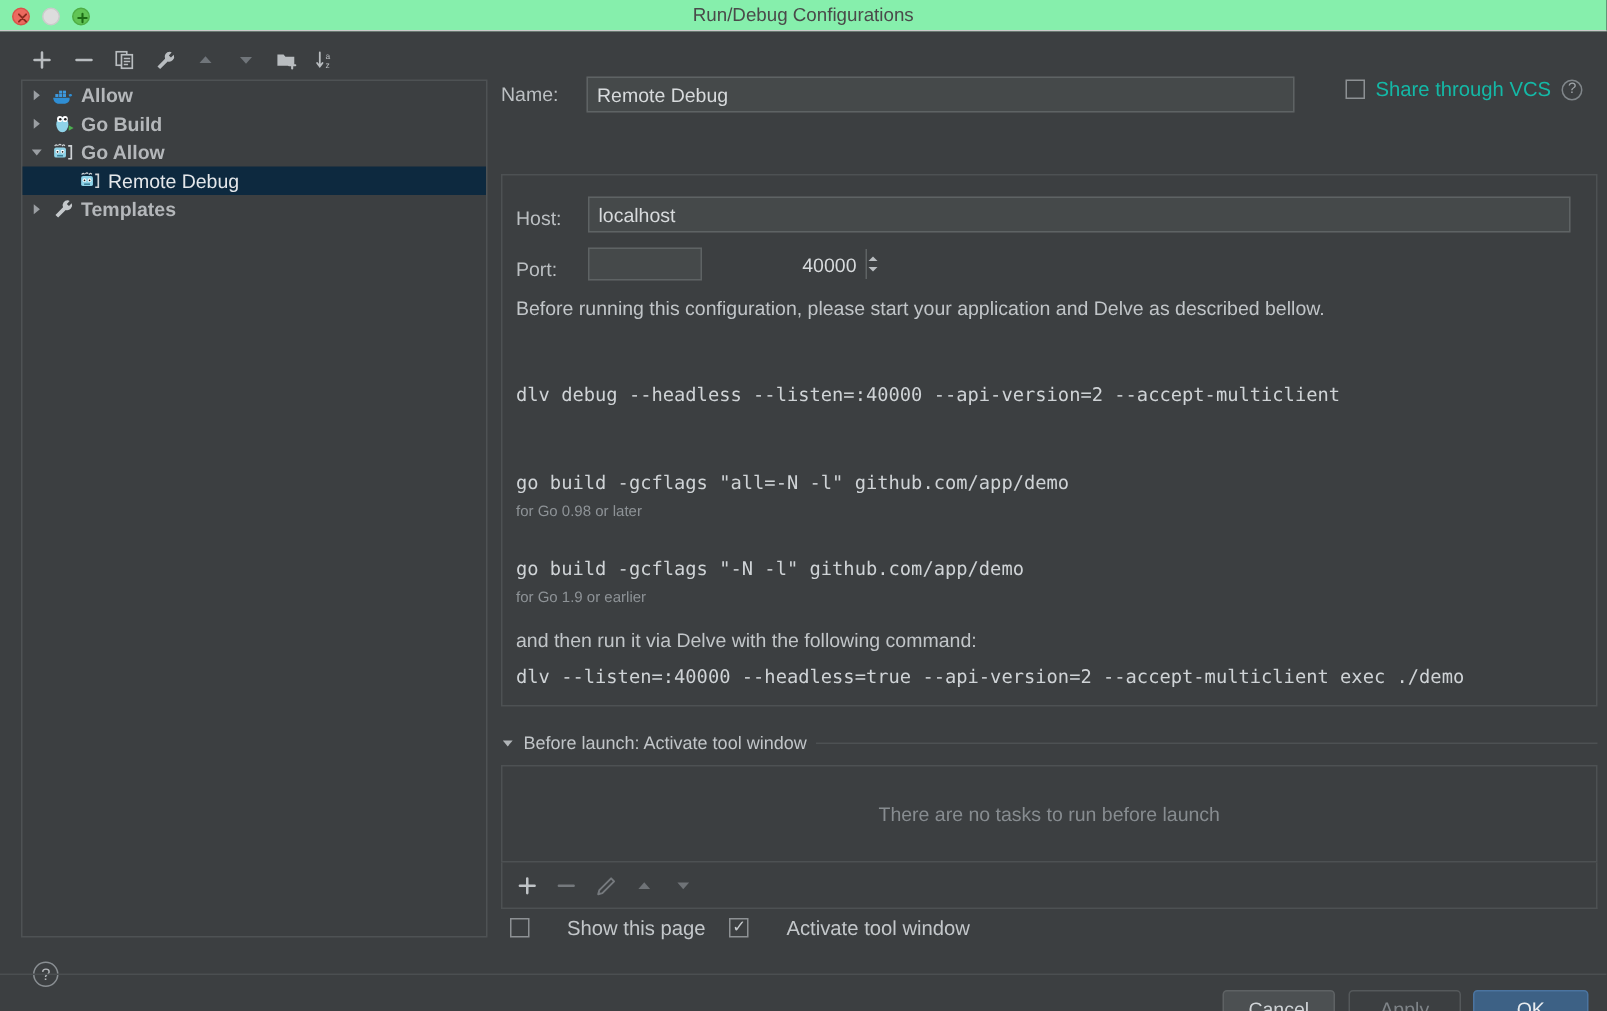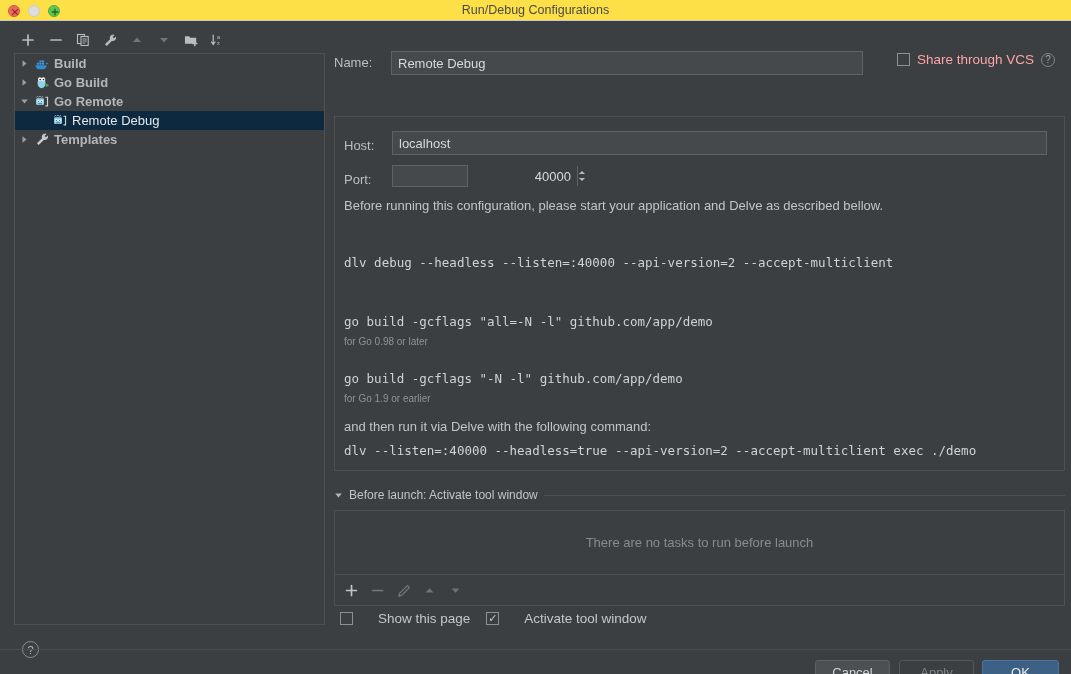--- a/index.html
+++ b/index.html
@@ -8,21 +8,21 @@
     width: 1071px; height: 674px;
     overflow: hidden;
     background: #3c3f41;
     font-family: "Liberation Sans", sans-serif;
     -webkit-font-smoothing: antialiased;
   }
 
   
   #titlebar {
     position: absolute; left: 0; top: 0; width: 1071px; height: 21px;
-    background: #fde047;
+    background: #86efac;
     border-bottom: 1px solid #c9c9c9;
   }
   #titlebar .title {
     position: absolute; left: 0; top: 0; width: 1071px;
     text-align: center; line-height: 21px;
     font-size: 12.5px; color: #4a4a4a;
   }
   .wbtn {
     position: absolute; top: 5px; width: 12px; height: 12px;
     border-radius: 50%;
@@ -109,21 +109,21 @@
   }
   .cbox {
     width: 13px; height: 13px;
     border: 1px solid #8d9194; background: #3c3f41;
     display: inline-flex; align-items: center; justify-content: center;
     flex: 0 0 13px;
   }
   .cbox.checked::after {
     content: "\2713"; color: #c8cccf; font-size: 11px; line-height: 11px;
   }
-  #share-vcs-label { color: #fca5a5; font-size: 13.5px; }
+  #share-vcs-label { color: #14b8a6; font-size: 13.5px; }
   .qmark {
     width: 14px; height: 14px; border-radius: 50%;
     border: 1px solid #80868a; color: #9ea3a7;
     font-size: 10px; display: flex; align-items: center; justify-content: center;
   }
 
   
   #tabs {
     position: absolute; left: 0; top: 62px; width: 731px; height: 27px;
   }
@@ -321,21 +321,21 @@
           <svg width="15" height="14" viewBox="0 0 16 14">
             <rect x="2" y="5.6" width="2.2" height="2.1" fill="#3d9ae0"></rect>
             <rect x="4.7" y="5.6" width="2.2" height="2.1" fill="#3d9ae0"></rect>
             <rect x="7.4" y="5.6" width="2.2" height="2.1" fill="#3d9ae0"></rect>
             <rect x="4.7" y="3.2" width="2.2" height="2.1" fill="#3d9ae0"></rect>
             <rect x="7.4" y="3.2" width="2.2" height="2.1" fill="#3d9ae0"></rect>
             <path d="M0.5 8.2 h11.6 c0.6 2.4-1.3 4.3-4.2 4.3 H4.6 C2.2 12.5 0.6 10.6 0.5 8.2 Z" fill="#2f8ed4"></path>
             <path d="M11.4 6.1 c1.3-0.9 2.3-0.2 2.6 0.3 -0.4 0.8-1.2 1.1-2 0.9" fill="#2f8ed4"></path>
           </svg>
         </span>
-        <span>Build</span>
+        <span>Allow</span>
       </div>
 
       <div class="tree-row">
         <span class="twisty">
           <svg width="9" height="9" viewBox="0 0 9 9">
               <path d="M2.5 1.2 L6.6 4.5 L2.5 7.8 Z" fill="#9a9ea2"></path>
             </svg>
         </span>
         <span class="ticon">
           <svg width="15" height="15" viewBox="0 0 16 16">
@@ -361,21 +361,21 @@
             <path d="M2.6 3.6 q1-1.6 2-0.2 M5.2 3.2 q1-1.6 2-0.2 M7.8 3.6 q1-1.6 2-0.2" stroke="#cfd3d6" stroke-width="0.9" fill="none"></path>
             <rect x="2.2" y="4.6" width="8.4" height="7.2" rx="1.4" fill="#8fd3e8"></rect>
             <circle cx="4.6" cy="7.6" r="1.3" fill="#ffffff"></circle>
             <circle cx="8.2" cy="7.6" r="1.3" fill="#ffffff"></circle>
             <circle cx="4.6" cy="7.7" r="0.62" fill="#1e2022"></circle>
             <circle cx="8.2" cy="7.7" r="0.62" fill="#1e2022"></circle>
             <rect x="4.3" y="9.9" width="4.2" height="1.1" fill="#3c7f98"></rect>
             <path d="M12.2 3.4 h2.2 v9.2 h-2.2" stroke="#cfd3d6" stroke-width="1.2" fill="none"></path>
           </svg>
         </span>
-        <span>Go Remote</span>
+        <span>Go Allow</span>
       </div>
 
       <div class="tree-row child selected">
         <span class="tree-indent"></span>
         <span class="tree-indent"></span>
         <span class="ticon">
           <svg width="16" height="15" viewBox="0 0 17 16">
             <path d="M2.6 3.6 q1-1.6 2-0.2 M5.2 3.2 q1-1.6 2-0.2 M7.8 3.6 q1-1.6 2-0.2" stroke="#cfd3d6" stroke-width="0.9" fill="none"></path>
             <rect x="2.2" y="4.6" width="8.4" height="7.2" rx="1.4" fill="#8fd3e8"></rect>
             <circle cx="4.6" cy="7.6" r="1.3" fill="#ffffff"></circle>

